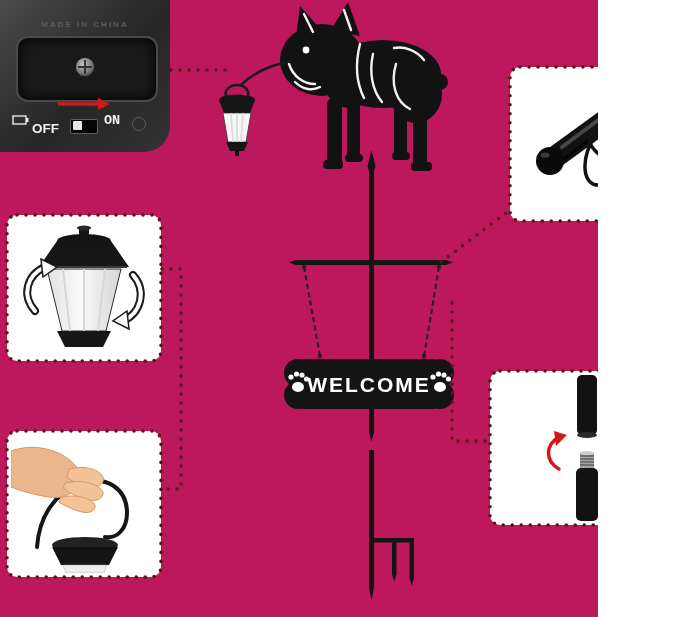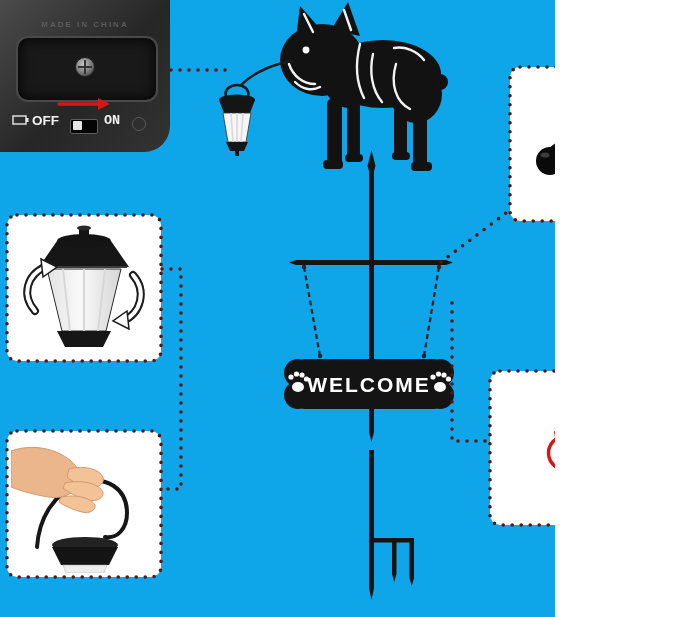--- a/index.html
+++ b/index.html
@@ -1,17 +1,17 @@
 <!DOCTYPE html>
 <html style="--callout_border: #5a1414; --accent_red: #d41717; --product_black: #141414; --panel_dark: #2c2c2c;"><head>
 <meta charset="utf-8">
 <style>
   html,body{margin:0;padding:0;background:#fff;}
-  .stage{position:relative;width:555px;height:617px;background:#0ea5e9;overflow:hidden;
-         font-family:"Liberation Sans",sans-serif;}
+  .stage{position:relative;width:555px;height:617px;background:#be185d;overflow:hidden;
+         font-family:"Liberation Sans",sans-serif;padding-left:43px;}
   .abs{position:absolute;}
   
   .panel-tl{left:0;top:0;width:170px;height:152px;
             background:linear-gradient(135deg,#4b4b4b 0%,#262626 55%,#333333 100%);
             border-radius:0 0 26px 0;}
   .emboss{left:0;top:20px;width:170px;text-align:center;color:#5c5c5c;
           font-size:8px;font-weight:bold;letter-spacing:2px;}
   .solar-plate{left:16px;top:36px;width:138px;height:62px;background:#191919;
                border:2px solid #4a4a4a;border-radius:12px;
                box-shadow:inset 0 0 14px #000;}
@@ -48,21 +48,21 @@
         </radialGradient>
       </defs>
       <circle cx="11" cy="11" r="9.5" fill="url(#scrg)" stroke="#222" stroke-width="1"></circle>
       <rect x="4" y="10" width="14" height="2" fill="#333"></rect>
       <rect x="10" y="4" width="2" height="14" fill="#333"></rect>
     </svg>
     <svg class="abs" style="left:12px;top:114px;" width="18" height="12" viewBox="0 0 18 12">
       <rect x="1" y="2" width="13" height="8" fill="none" stroke="#e8e8e8" stroke-width="1.4"></rect>
       <rect x="14" y="4" width="2.5" height="4" fill="#e8e8e8"></rect>
     </svg>
-    <span class="abs onoff-label" style="left:32px;top:113px;text-align:right;">OFF</span>
+    <span class="abs onoff-label" style="left:32px;top:121px;text-align:right;">OFF</span>
     <svg class="abs" style="left:56px;top:96px;" width="56" height="16" viewBox="0 0 56 16">
       <line x1="3" y1="8" x2="42" y2="8" class="red-stroke" stroke-width="3.4"></line>
       <polygon points="42,2 54,8 42,14" class="red-fill"></polygon>
     </svg>
     <div class="abs switch">
       <div class="switch-nub"></div>
     </div>
     <span class="abs onoff-label" style="left:104px;top:113px;font-family:Liberation Mono, monospace;">ON</span>
     <div class="abs cert-ring"></div>
   </div>

